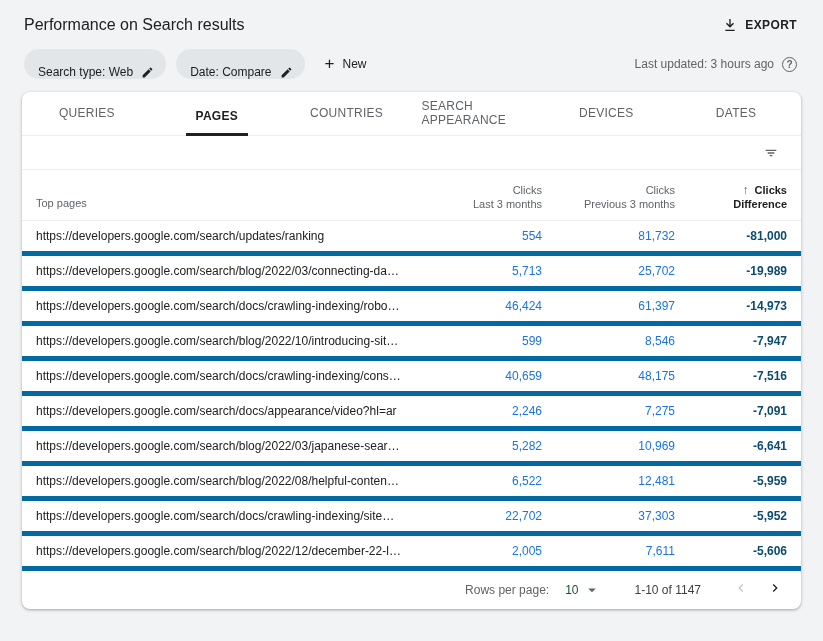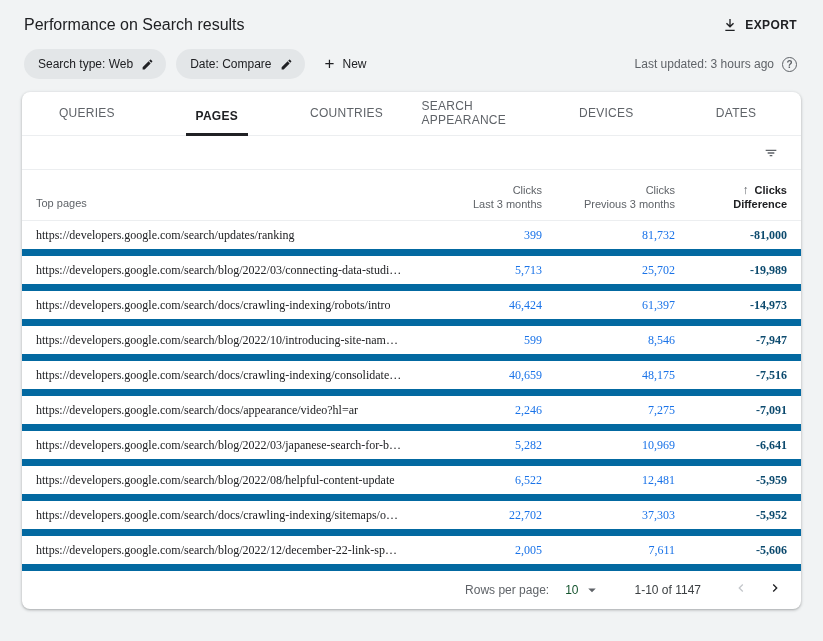--- a/index.html
+++ b/index.html
@@ -22,21 +22,21 @@
     color: #202124; cursor: pointer; background: none; border: none;
     font-family: inherit;
   }
   .export-btn svg { display: block; }
   
   .filter-bar {
     display: flex; align-items: center;
     padding: 6px 26px 14px 24px; height: 48px;
   }
   .chip {
-    display: flex; align-items: center; gap: 8px;
+    display: flex; align-items: flex-end; gap: 8px;
     background: #e3e6e8; border-radius: 16px; height: 30px;
     padding: 0 12px 0 14px; font-size: 12px; color: #202124;
     cursor: pointer; border: none; font-family: inherit;
     margin-right: 10px;
   }
   .chip svg { display: block; }
   .new-btn {
     display: flex; align-items: center; gap: 8px;
     background: none; border: none; font-family: inherit;
     font-size: 12px; font-weight: 500; color: #202124;
@@ -87,21 +87,21 @@
     display: flex; flex-direction: column; align-items: flex-end;
     font-size: 11px; color: #5f6368; line-height: 14px;
   }
   .th-last { width: 130px; }
   .th-prev { width: 133px; }
   .th-diff { width: 112px; color: #202124; font-weight: 700; }
   .th-line1-wrap { display: flex; align-items: center; gap: 6px; }
   .sort-arrow { font-size: 12px; color: #5f6368; font-weight: 400; cursor: pointer; }
   .trow {
     display: flex; align-items: center; height: 35px;
-    padding: 0 14px; border-bottom: 7px solid #0369a1; cursor: pointer; font-family: Liberation Serif, serif;
+    padding: 0 14px; border-bottom: 5px solid #0369a1; cursor: pointer;
   }
   .td-url { flex: 1; font-size: 12px; color: #202124; white-space: nowrap; overflow: hidden; text-overflow: ellipsis; padding-right: 10px; }
   .td-num { width: 130px; text-align: right; font-size: 12px; color: #1a73e8; }
   .td-prev { width: 133px; }
   .td-diff { width: 112px; color: #0c4a6e; font-weight: 700; }
   
   .tfoot {
     display: flex; align-items: center; justify-content: flex-end;
     height: 37px; padding: 0 16px 0 14px; font-size: 12px; color: #5f6368;
   }
@@ -206,21 +206,21 @@
         <span class="sort-arrow">↑</span>
         <span>Clicks</span>
       </span>
       <span>Difference</span>
     </div>
   </div>
 
   <div>
     <div class="trow">
       <div class="td-url">https://developers.google.com/search/updates/ranking</div>
-      <div class="td-num">399</div>
+      <div class="td-num">554</div>
       <div class="td-num td-prev">81,732</div>
       <div class="td-num td-diff">-81,000</div>
     </div>
     <div class="trow">
       <div class="td-url">https://developers.google.com/search/blog/2022/03/connecting-data-studio?hl=id</div>
       <div class="td-num">5,713</div>
       <div class="td-num td-prev">25,702</div>
       <div class="td-num td-diff">-19,989</div>
     </div>
     <div class="trow">

